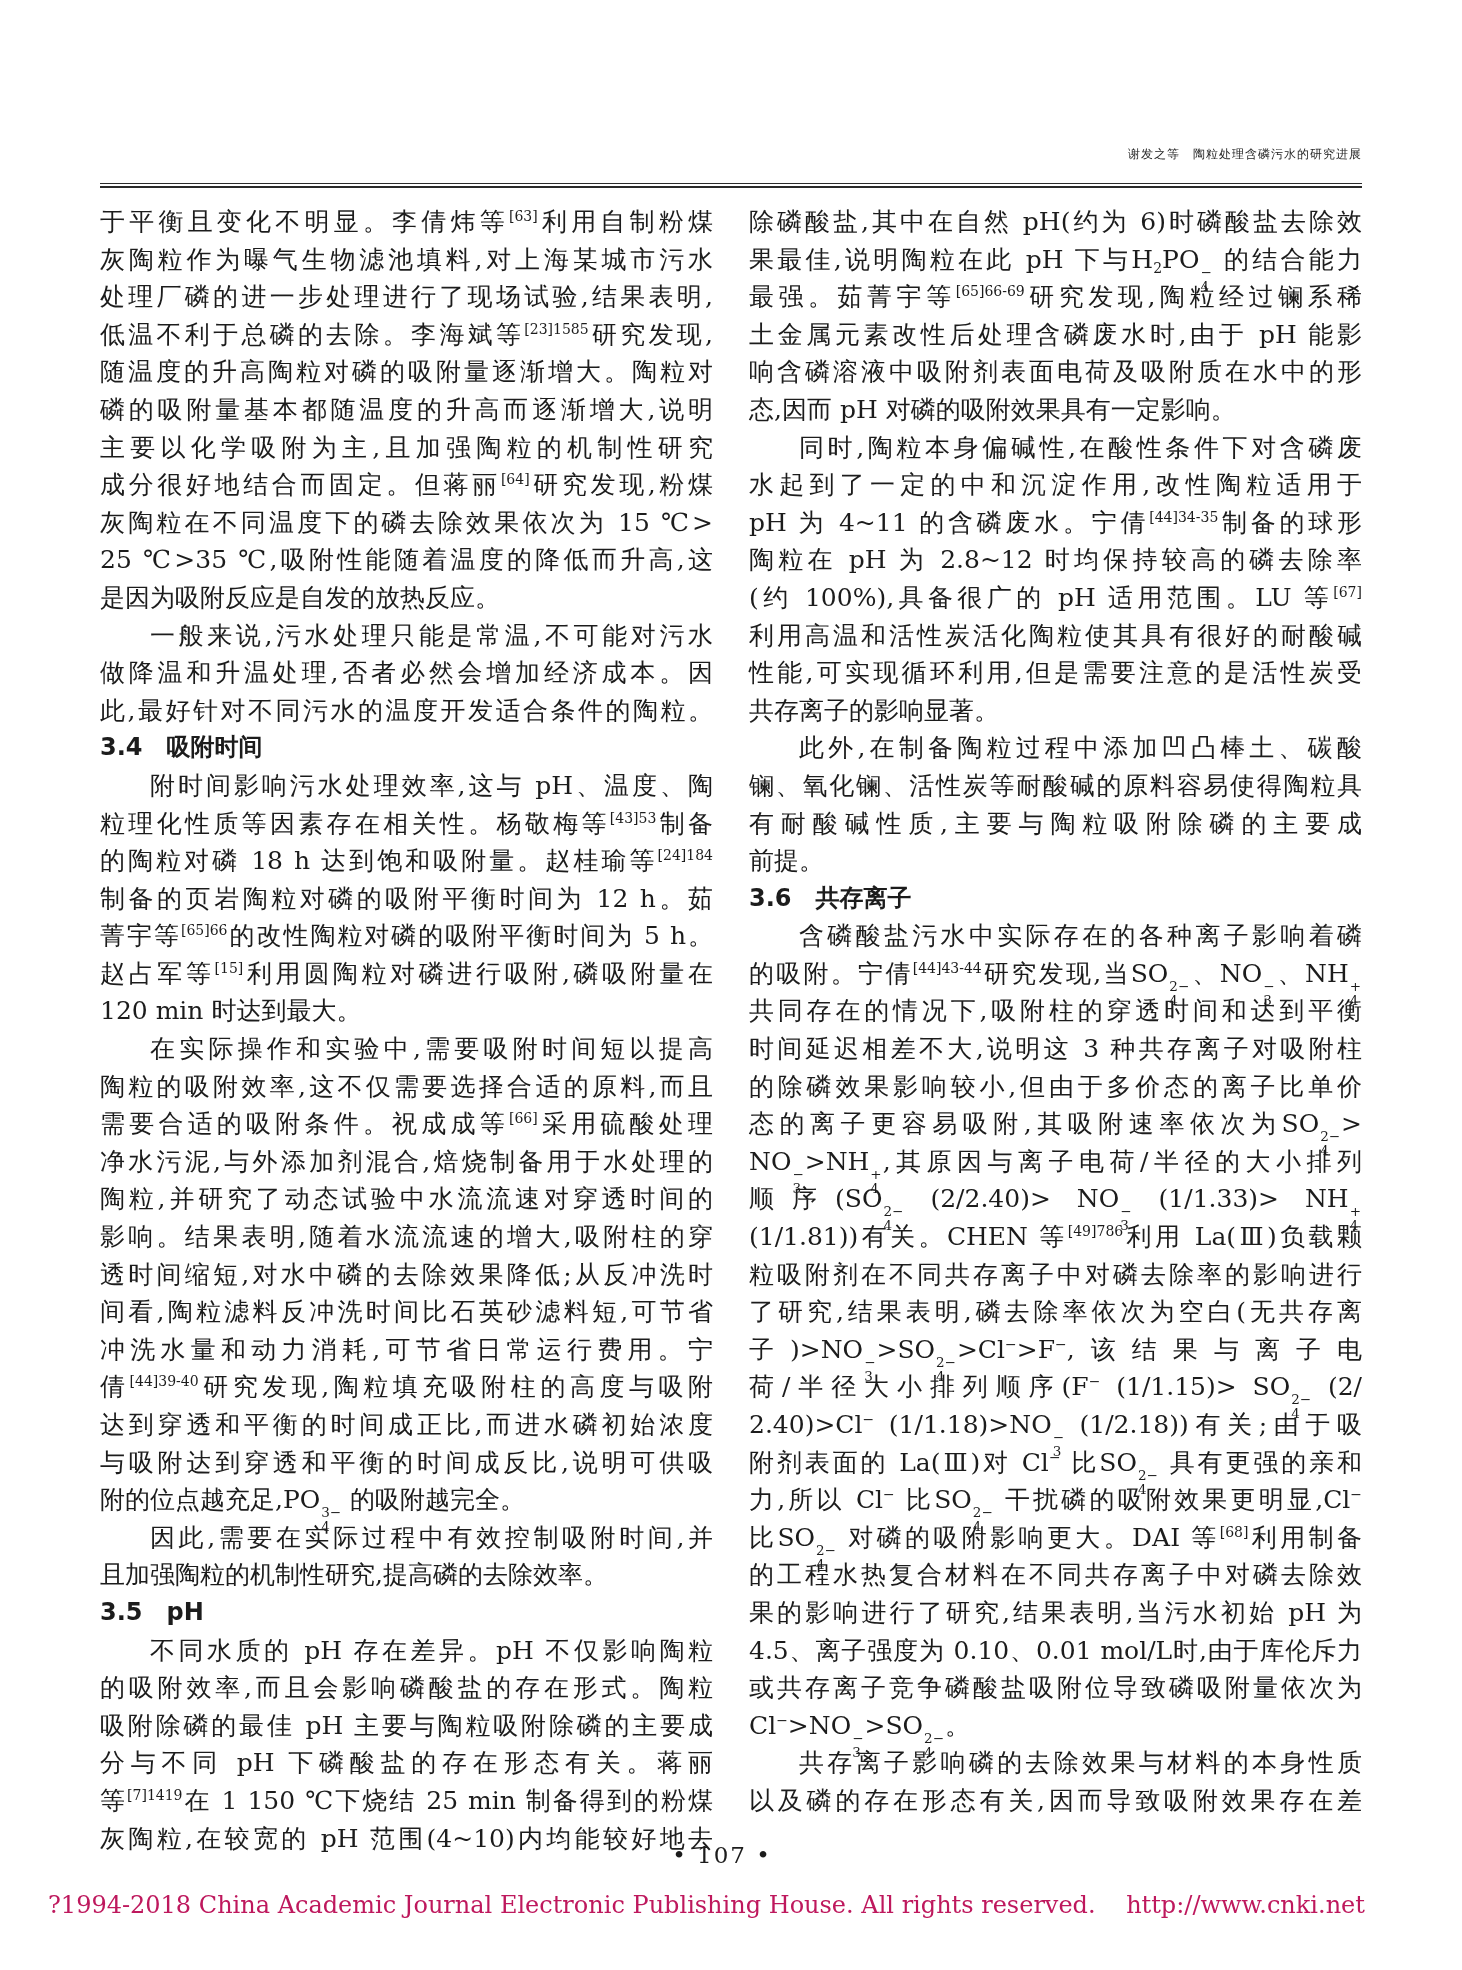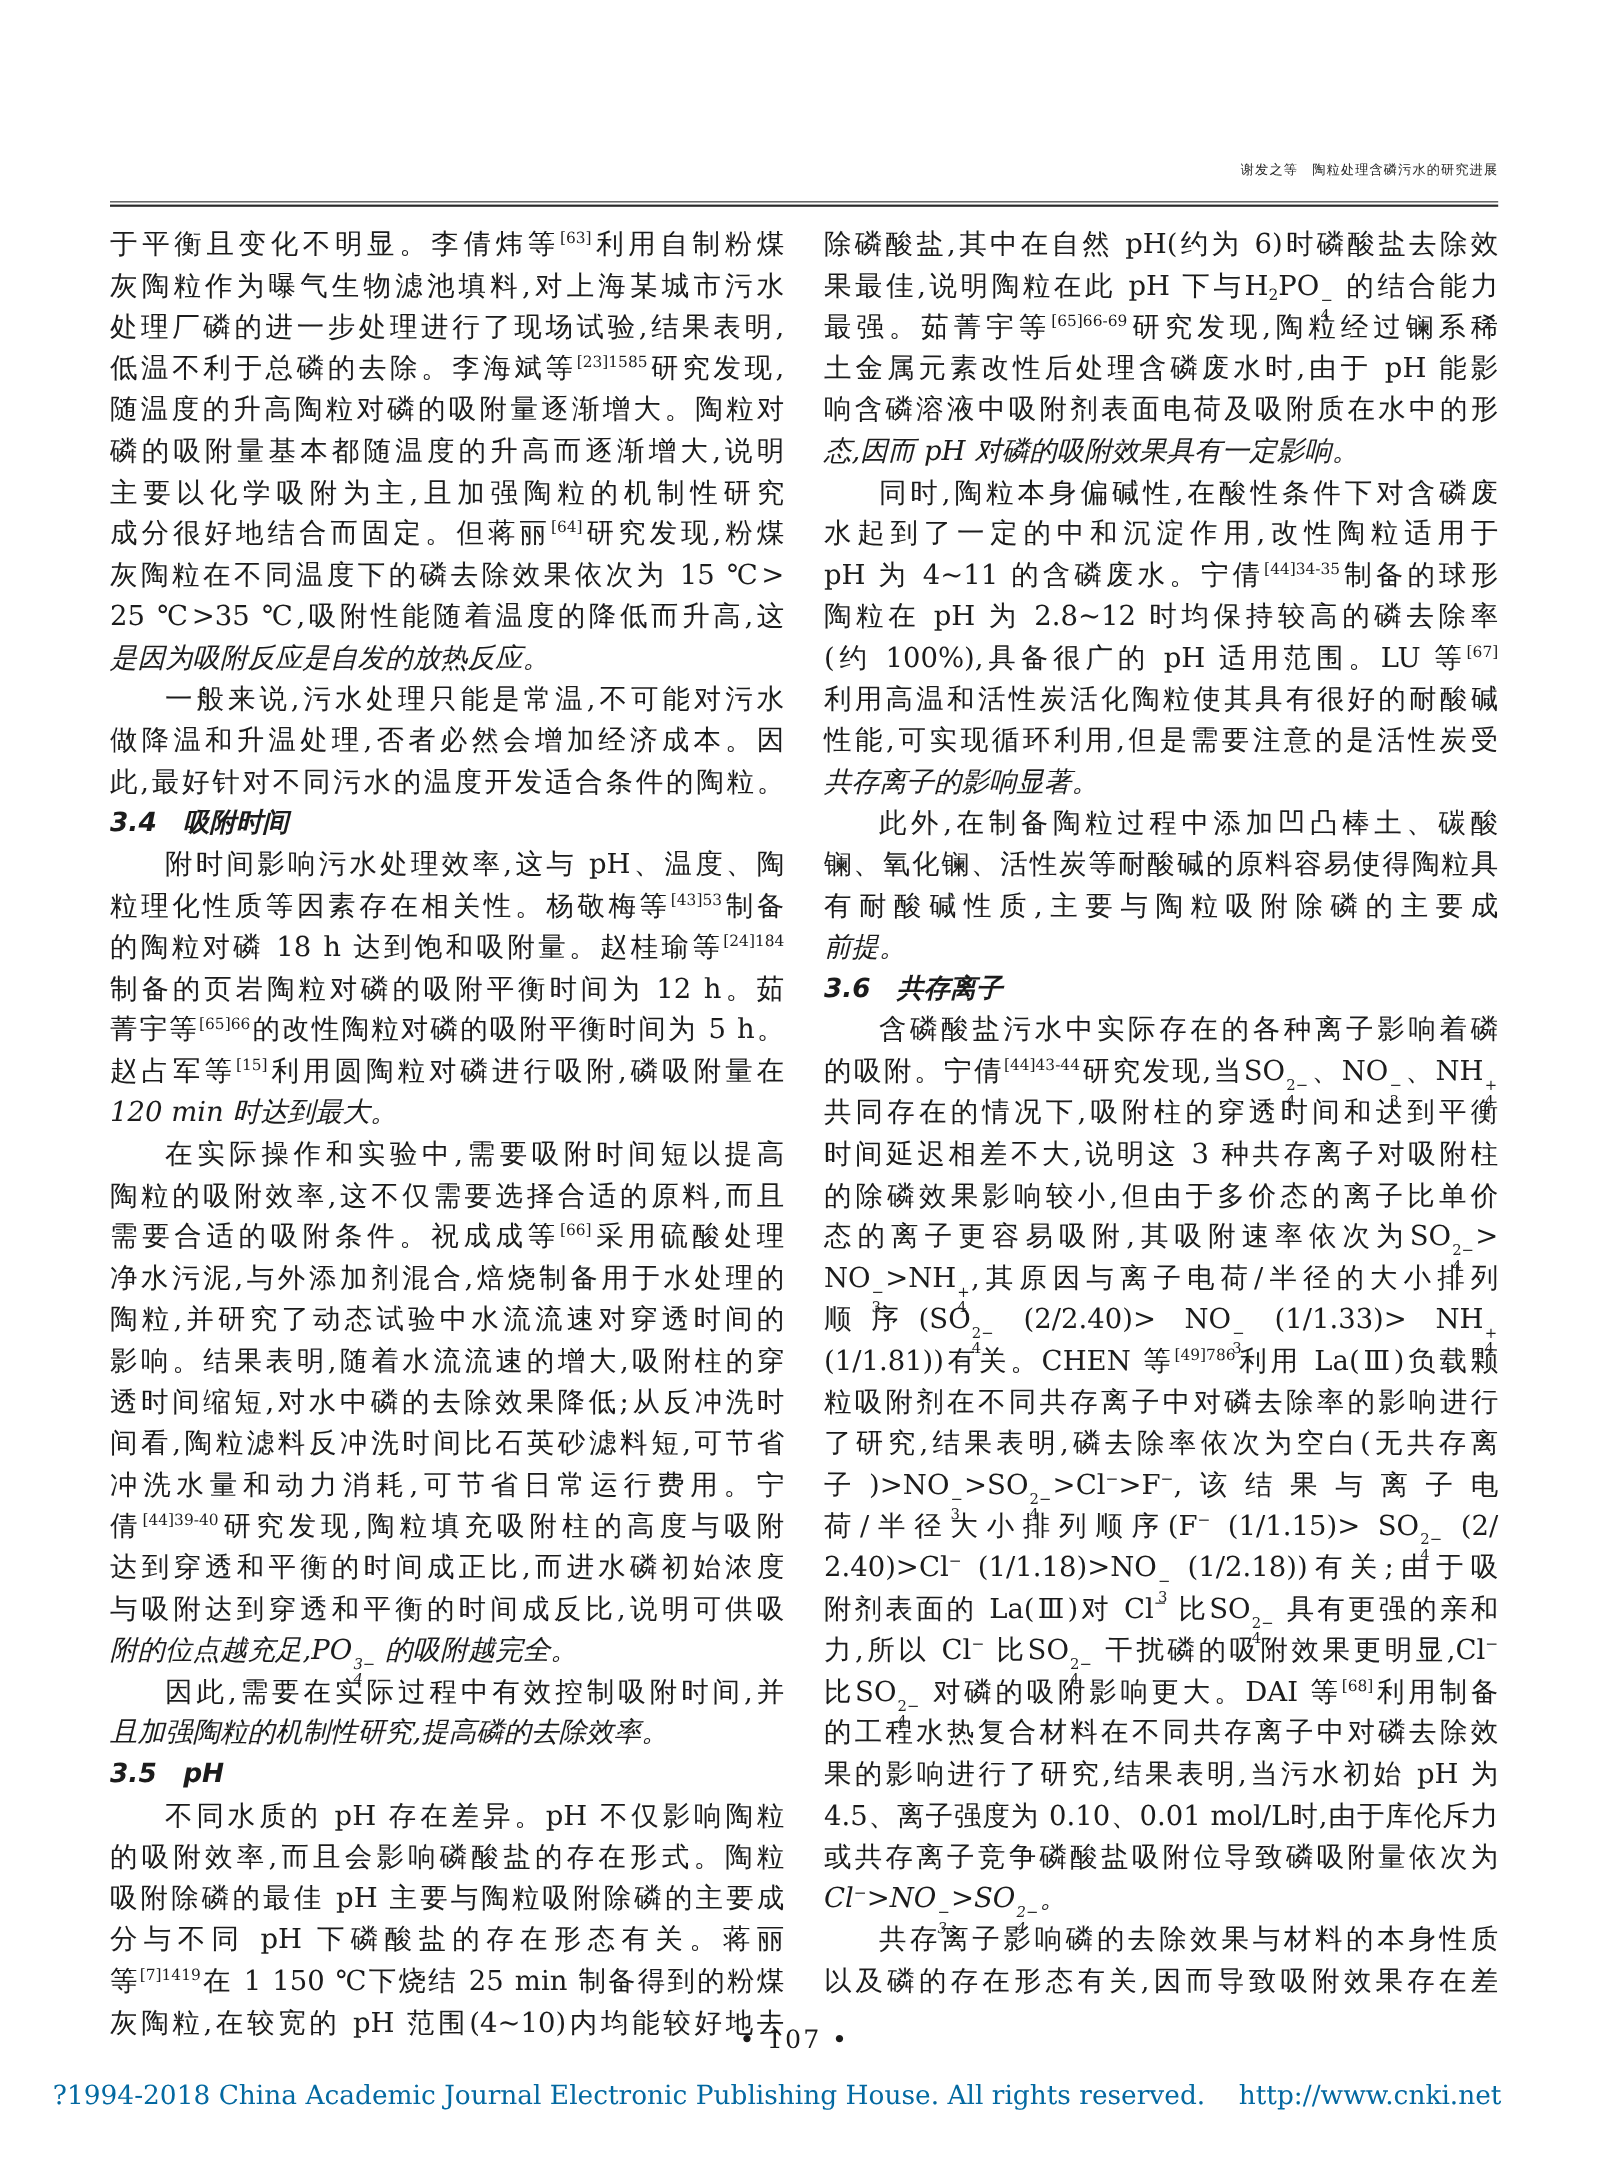--- a/index.html
+++ b/index.html
@@ -22,41 +22,41 @@
   }
   .columns {
     position: absolute; top: 203px; left: 100px; width: 1262px;
     display: flex; justify-content: space-between;
   }
   .col { width: 613px; }
   .line {
     height: 37.6px; line-height: 37.6px; font-size: 25px;
     text-align: justify; text-align-last: justify;
   }
-  .line.end  { text-align-last: left; font-style: italic; }
+  .line.end  { text-align-last: left; }
   .line.ind  { text-indent: 2em; }
   .line.head {
     font-family: "DejaVu Sans", "Liberation Sans", sans-serif;
     font-weight: 700; font-size: 24px; text-align-last: left;
   }
   .sup { font-size: 14px; line-height: 0; vertical-align: 9px; }
   .sub { font-size: 14px; line-height: 0; vertical-align: -5px; }
   .ss {
     display: inline-flex; flex-direction: column; align-items: flex-start;
     vertical-align: -9px; font-size: 13.5px; line-height: 1; margin: 0 1px;
   }
   .ss span { display: block; height: 14px; line-height: 14px; }
   .page-number {
     position: absolute; top: 1842px; left: 100px; width: 1262px;
     text-align: center; padding-right: 18px; font-size: 23px; letter-spacing: 2px;
     color: #1c1c1c;
   }
   .footer {
     position: absolute; top: 1891px; left: 48px;
-    font-size: 24px; color: #0369a1; white-space: pre;
+    font-size: 24px; color: #be185d; white-space: pre;
   }
 </style>
 </head>
 <body>
 
 <div class="running-header">谢发之等　陶粒处理含磷污水的研究进展</div>
 <div class="header-rule"></div>
 
 <div class="columns">
   <div class="col" id="col-left">

